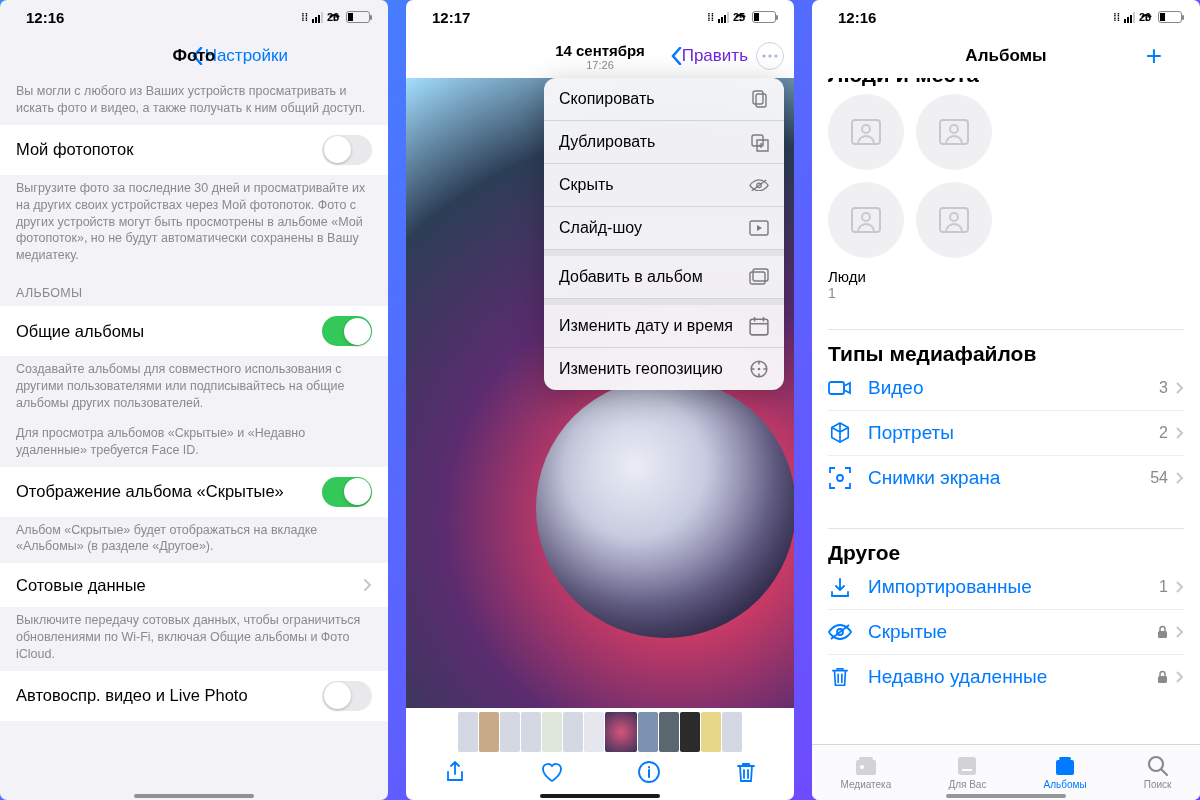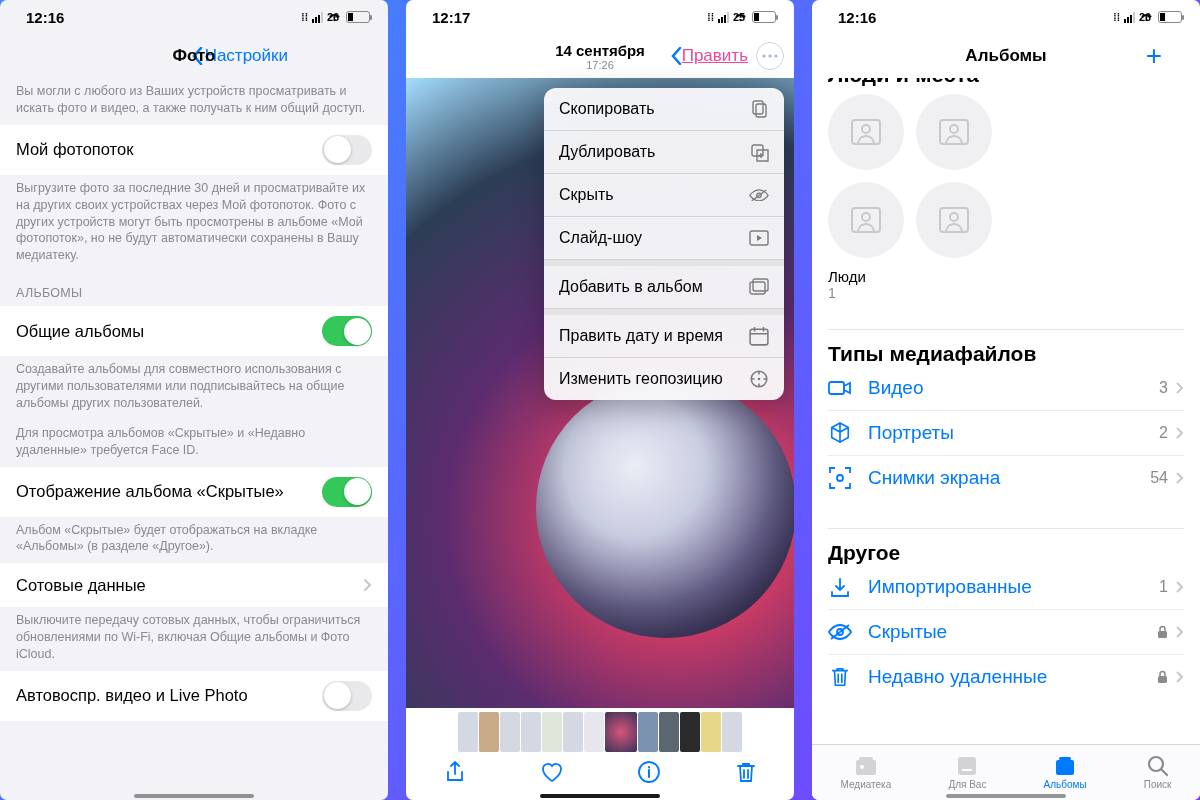--- a/index.html
+++ b/index.html
@@ -31,25 +31,25 @@
   .cellgroup { background:#fff;}
   .toggle { width:50px; height:30px; border-radius:15px; background:#e9e9eb; position:relative;}
   .toggle.on { background:#34c759;}
   .toggle .knob { width:27px; height:27px; background:#fff; border-radius:50%; position:absolute; top:1.5px; left:1.5px; box-shadow:0 1px 3px rgba(0,0,0,.25);}
   .toggle.on .knob { left:auto; right:1.5px;}
   
   .phone2 { background: #fff; }
   .phone2 .nav .title2 { text-align:center; position:absolute; left:0; right:0; pointer-events:none;}
   .phone2 .title2 .d1 { font-size:15px; font-weight:600;}
   .phone2 .title2 .d2 { font-size:11px; color:#8a8a8e;}
-  .phone2 .nav .edit { color:#ec4899; font-size:17px;text-decoration:underline;}
+  .phone2 .nav .edit { color:#6d28d9; font-size:17px;}
   .phone2 .nav .more { width:28px; height:28px; border:1.5px solid #cfd5e2; border-radius:50%; display:flex; align-items:center; justify-content:center; color:#a8b5d0; font-size:16px; margin-left:8px;}
   .photo-area { position: relative; height: 630px; background: radial-gradient(circle at 70% 70%, #ffb6b6 0%, #ff7a7a 8%, #c93a65 22%, #5b2c6f 45%, #2c3e56 75%, #a4dfff 100%); }
   .sphere { position:absolute; width:260px; height:260px; border-radius:50%; background: radial-gradient(circle at 38% 34%, #eaedf5 0%, #c8cce0 30%, #6b6590 60%, #312a54 85%, #1a1030 100%); left:130px; top:300px; box-shadow: -10px -20px 60px rgba(0,0,0,.3) inset;}
-  .context-menu { position:absolute; top:10px; right:10px; width:240px; background:rgba(248,248,250,.96); backdrop-filter: blur(12px); border-radius:12px; overflow:hidden; box-shadow: 0 6px 30px rgba(0,0,0,.25);}
+  .context-menu { position:absolute; top:0; right:10px; width:240px; background:rgba(248,248,250,.96); backdrop-filter: blur(12px); border-radius:12px; overflow:hidden; box-shadow: 0 6px 30px rgba(0,0,0,.25);}
   .cm-item { display:flex; justify-content:space-between; align-items:center; padding:11px 15px; font-size:16px; border-bottom:0.5px solid rgba(0,0,0,.12);}
   .cm-item:last-child { border-bottom:none;text-align:center;}
   .cm-sep { height:6px; background:rgba(225,225,228,.9);}
   .cm-icon { width:20px; height:20px; opacity:.75; display:flex; align-items:center; justify-content:center;}
   .thumbstrip { position:absolute; bottom:48px; left:0; right:0; height:40px; display:flex; justify-content:center; gap:1px; padding:0 12px;}
   .thumbstrip div { width:20px; height:40px; background:#d3d8e3; border-radius:2px;}
   .toolbar2 { position:absolute; bottom:8px; left:0; right:0; height:36px; display:flex; justify-content:space-around; align-items:center; color:#007aff; }
   .tb-icon { width:24px; height:24px; }
   .home-ind { position:absolute; bottom:2px; left:50%; transform:translateX(-50%); width:120px; height:4px; background:#000; border-radius:3px; opacity:.9;}
   .phone1 .home-ind, .phone3 .home-ind { background:#000; opacity:.4;}
@@ -256,21 +256,21 @@
         <span>Добавить в альбом</span>
         <span class="cm-icon">
             <svg viewBox="0 0 20 18">
               <rect x="1" y="4" width="15" height="12" rx="2" fill="none" stroke="#555" stroke-width="1.4"></rect>
               <rect x="4" y="1" width="15" height="12" rx="2" fill="none" stroke="#555" stroke-width="1.4"></rect>
             </svg>
           </span>
       </div>
       <div class="cm-sep"></div>
       <div class="cm-item">
-        <span>Править дату и время</span>
+        <span>Изменить дату и время</span>
         <span class="cm-icon">
             <svg viewBox="0 0 18 18">
               <rect x="1" y="3" width="16" height="14" rx="2" fill="none" stroke="#555" stroke-width="1.4"></rect>
               <path d="M1 7h16M5 1v4M13 1v4" stroke="#555" stroke-width="1.4"></path>
             </svg>
           </span>
       </div>
       <div class="cm-item">
         <span>Изменить геопозицию</span>
         <span class="cm-icon">

